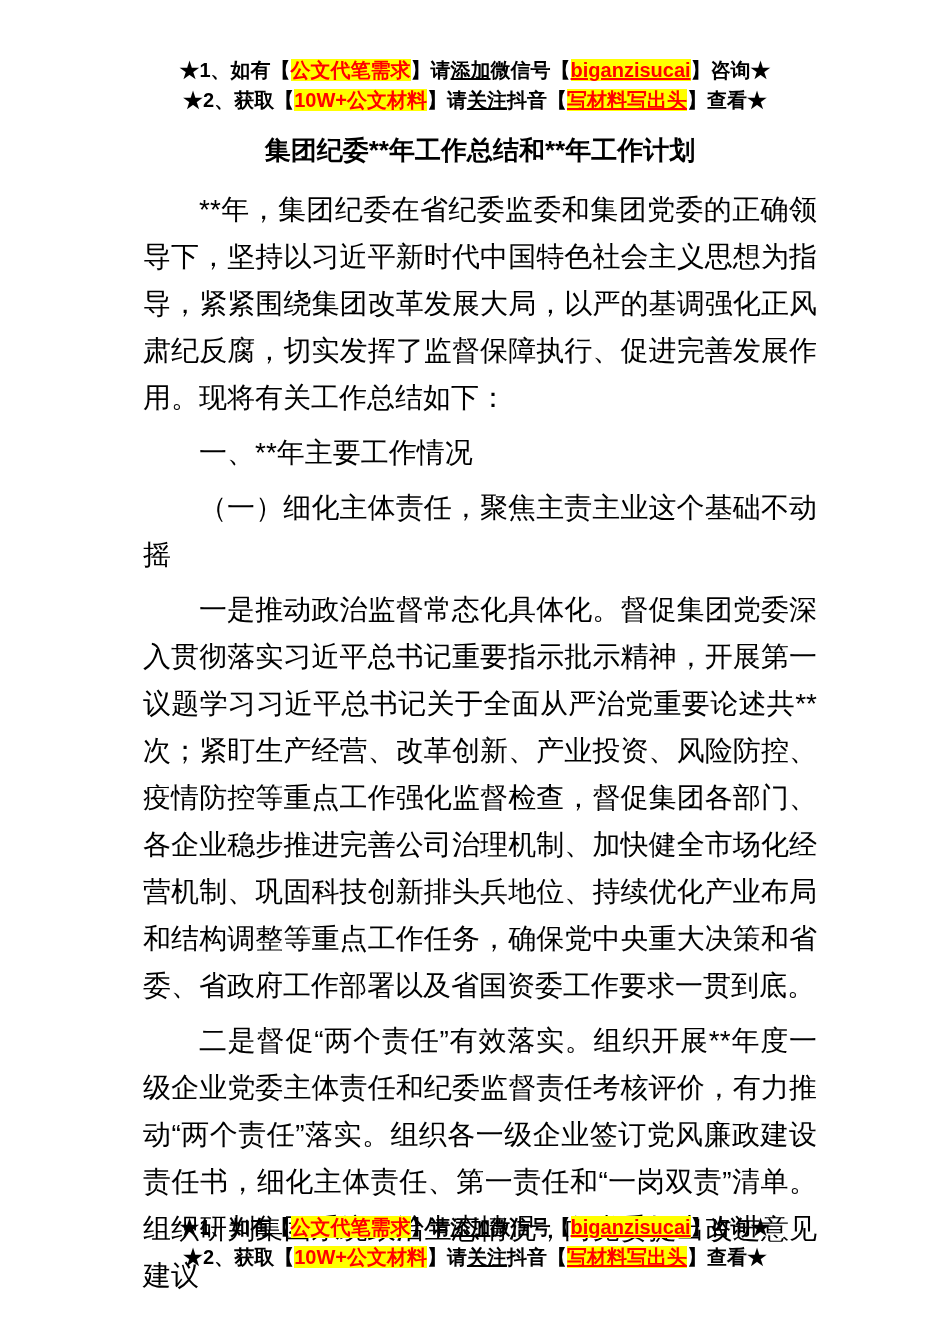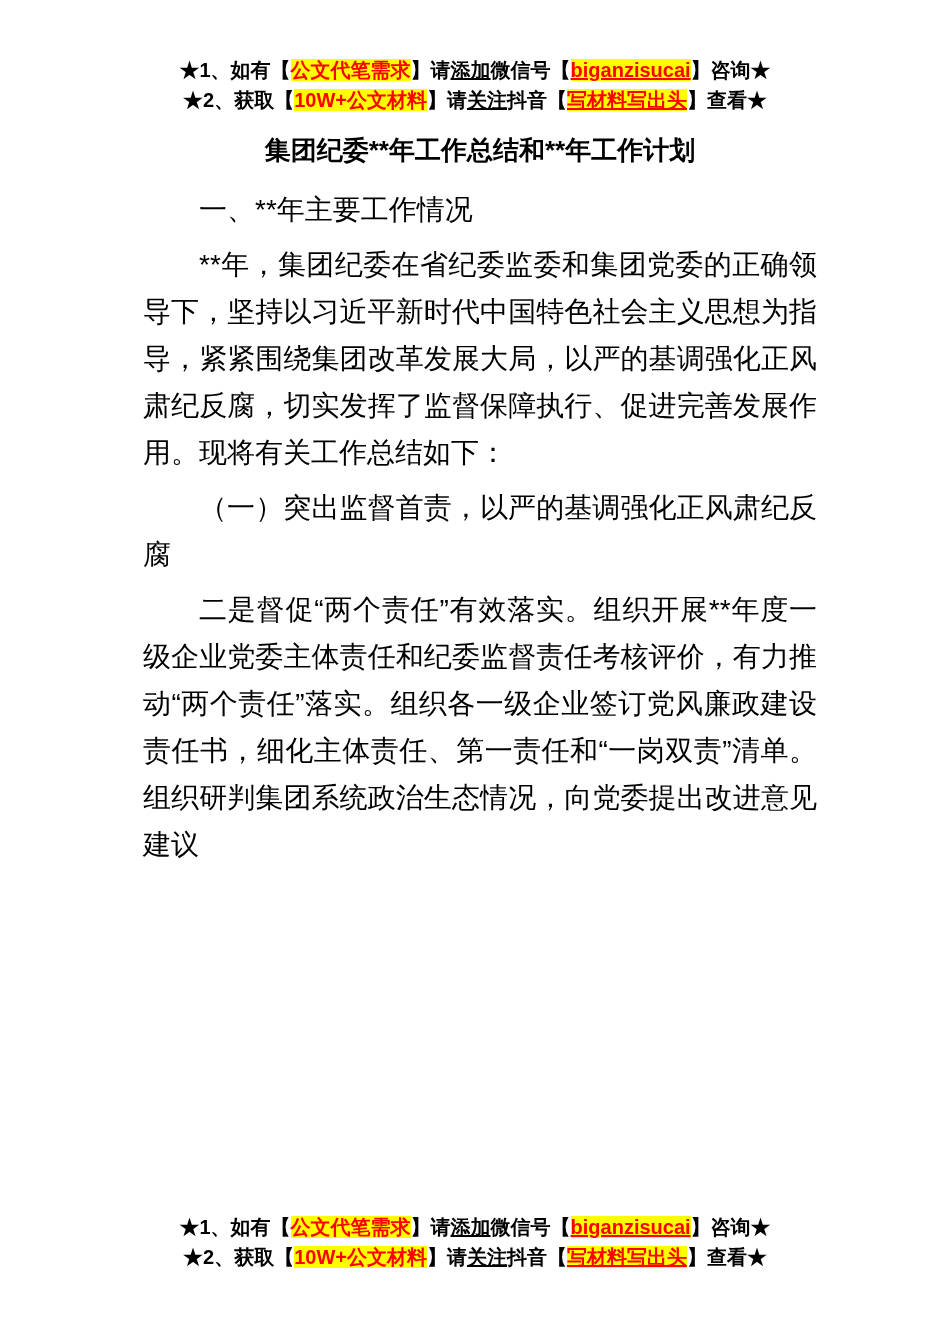--- a/index.html
+++ b/index.html
@@ -65,23 +65,24 @@
 
 <div class="page">
 
   <div class="banner banner-top">
     <div><span>★1、如有【</span><span class="hl">公文代笔需求</span><span>】请</span><span class="u">添加</span><span>微信号【</span><span class="hl-u">biganzisucai</span><span>】咨询★</span></div>
     <div><span>★2、获取【</span><span class="hl">10W+公文材料</span><span>】请</span><span class="u">关注</span><span>抖音【</span><span class="hl-u">写材料写出头</span><span>】查看★</span></div>
   </div>
 
   <div class="content">
     <h1 class="doc-title">集团纪委**年工作总结和**年工作计划</h1>
+    <p class="para">**年，集团纪委在省纪委监委和集团党委的正确领导下，坚持以习近平新时代中国特色社会主义思想为指导，紧紧围绕集团改革发展大局，以严的基调强化正风肃纪反腐，切实发挥了监督保障执行、促进完善发展作用。现将有关工作总结如下：</p>
     <p class="para">一、**年主要工作情况</p>
-    <p class="para">**年，集团纪委在省纪委监委和集团党委的正确领导下，坚持以习近平新时代中国特色社会主义思想为指导，紧紧围绕集团改革发展大局，以严的基调强化正风肃纪反腐，切实发挥了监督保障执行、促进完善发展作用。现将有关工作总结如下：</p>
-    <p class="para">（一）突出监督首责，以严的基调强化正风肃纪反腐</p>
+    <p class="para">（一）细化主体责任，聚焦主责主业这个基础不动摇</p>
+    <p class="para">一是推动政治监督常态化具体化。督促集团党委深入贯彻落实习近平总书记重要指示批示精神，开展第一议题学习习近平总书记关于全面从严治党重要论述共**次；紧盯生产经营、改革创新、产业投资、风险防控、疫情防控等重点工作强化监督检查，督促集团各部门、各企业稳步推进完善公司治理机制、加快健全市场化经营机制、巩固科技创新排头兵地位、持续优化产业布局和结构调整等重点工作任务，确保党中央重大决策和省委、省政府工作部署以及省国资委工作要求一贯到底。</p>
     <p class="para">二是督促“两个责任”有效落实。组织开展**年度一级企业党委主体责任和纪委监督责任考核评价，有力推动“两个责任”落实。组织各一级企业签订党风廉政建设责任书，细化主体责任、第一责任和“一岗双责”清单。组织研判集团系统政治生态情况，向党委提出改进意见建议</p>
   </div>
 
   <div class="banner banner-bottom">
     <div><span>★1、如有【</span><span class="hl">公文代笔需求</span><span>】请</span><span class="u">添加</span><span>微信号【</span><span class="hl-u">biganzisucai</span><span>】咨询★</span></div>
     <div><span>★2、获取【</span><span class="hl">10W+公文材料</span><span>】请</span><span class="u">关注</span><span>抖音【</span><span class="hl-u">写材料写出头</span><span>】查看★</span></div>
   </div>
 
 </div>
 

